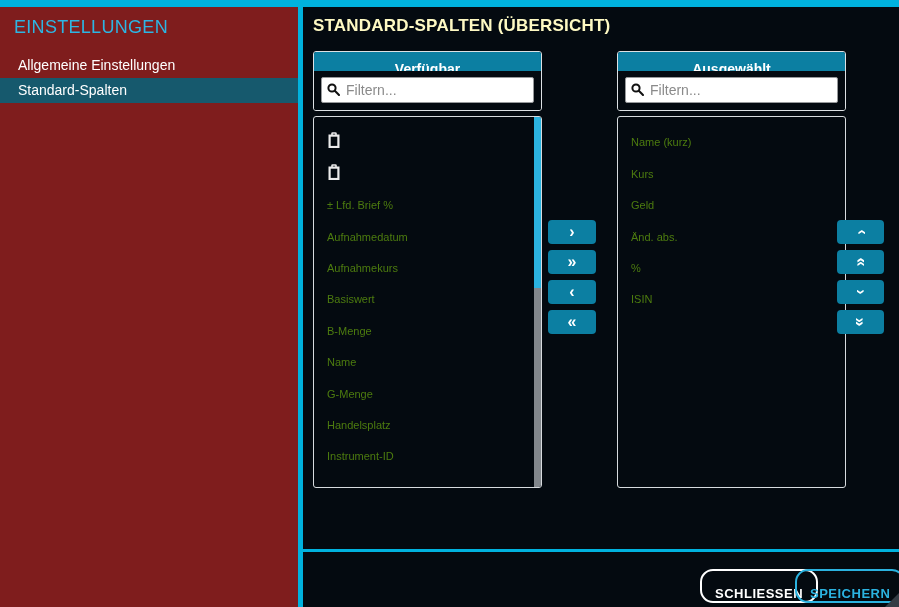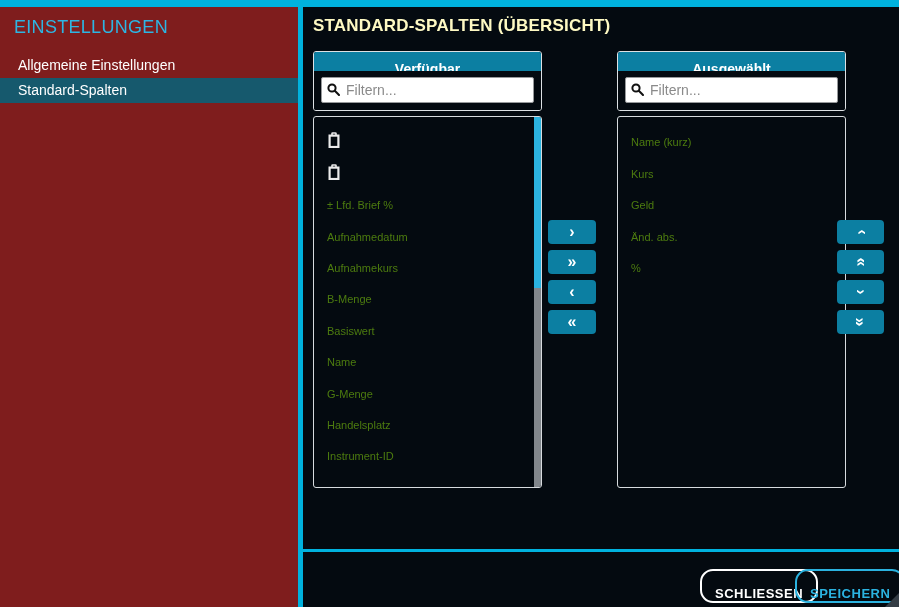--- a/index.html
+++ b/index.html
@@ -126,26 +126,26 @@
               <span>Aufnahmedatum</span>
             </div>
 
             <div class="list-row">
 
               <span>Aufnahmekurs</span>
             </div>
 
             <div class="list-row">
 
+              <span>Basiswert</span>
+            </div>
+
+            <div class="list-row">
+
               <span>B-Menge</span>
-            </div>
-
-            <div class="list-row">
-
-              <span>Basiswert</span>
             </div>
 
             <div class="list-row">
 
               <span>Name</span>
             </div>
 
             <div class="list-row">
 
               <span>G-Menge</span>
@@ -214,20 +214,23 @@
             </div>
 
             <div class="list-row">
               <span>Änd. abs.</span>
             </div>
 
             <div class="list-row">
               <span>%</span>
             </div>
 
+            <div class="list-row">
+              <span>ISIN</span>
+            </div>
           </div>
       </div>
     </div>
 
     <div class="btn-col reorder-col">
 
         <button class="sq-btn">
           <span class="rot-up">›</span>
         </button>
 

